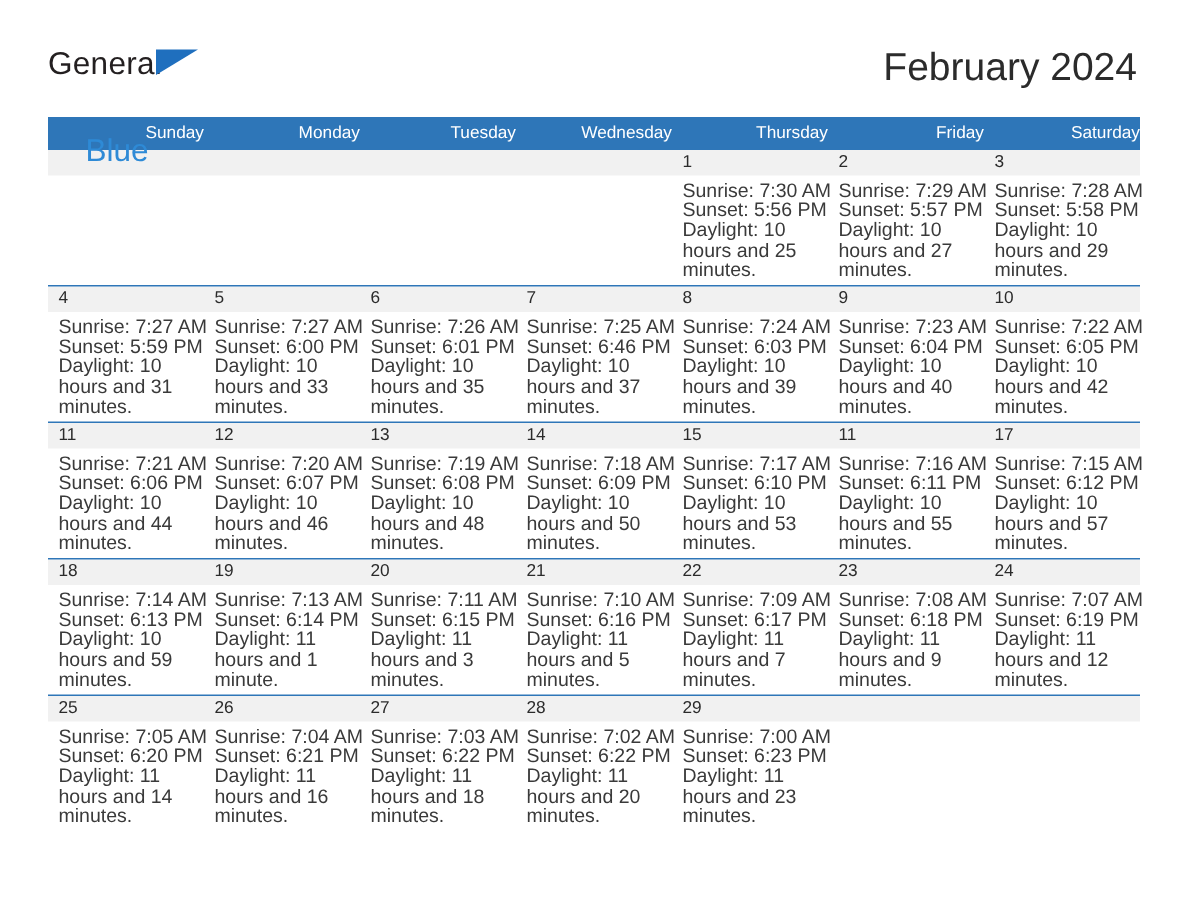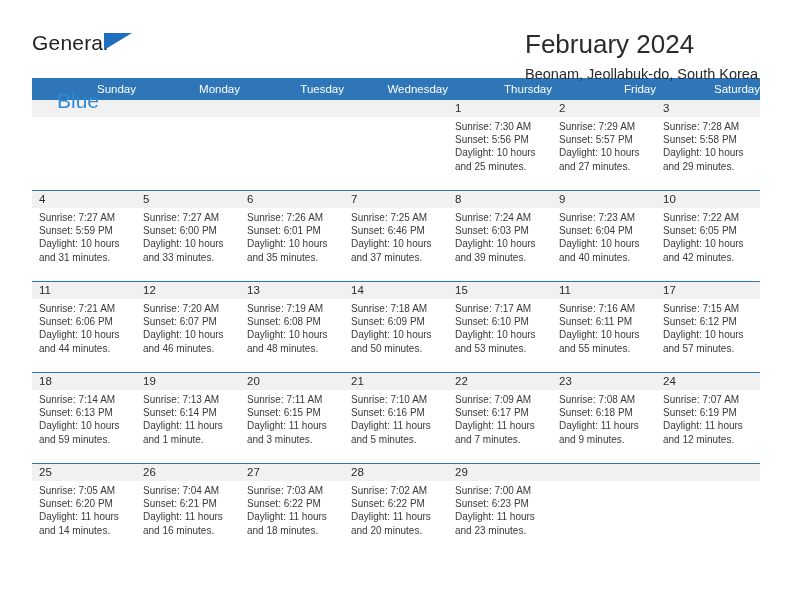--- a/index.html
+++ b/index.html
@@ -122,21 +122,21 @@
     height: 17px;
     box-sizing: border-box;
     line-height: 1;
   }
   .cell-empty .daynum {
     background: #f1f1f1;
   }
 
   .details {
     padding: 3px 7px 0 7px;
-    font-size: 10px;
+    font-size: 13px;
     line-height: 13.2px;
     color: #3a3a3a;
   }
   .details div { white-space: nowrap; }
   .details .wrap { white-space: normal; }
 </style>
 </head>
 <body>
 
 <div class="page">
@@ -144,21 +144,20 @@
   <div class="header">
 
     <div class="brand">
       <span class="brand-top">General</span>
       <span class="brand-tri"></span>
       <span class="brand-bottom">Blue</span>
     </div>
 
     <div class="title-block">
       <div class="cal-title">February 2024</div>
-      <div class="cal-subtitle">Beonam, Jeollabuk-do, South Korea</div>
     </div>
 
   </div>
 
   <table class="calendar">
     <thead>
       <tr id="weekday-row">
           <th>Sunday</th>
           <th>Monday</th>
           <th>Tuesday</th>

